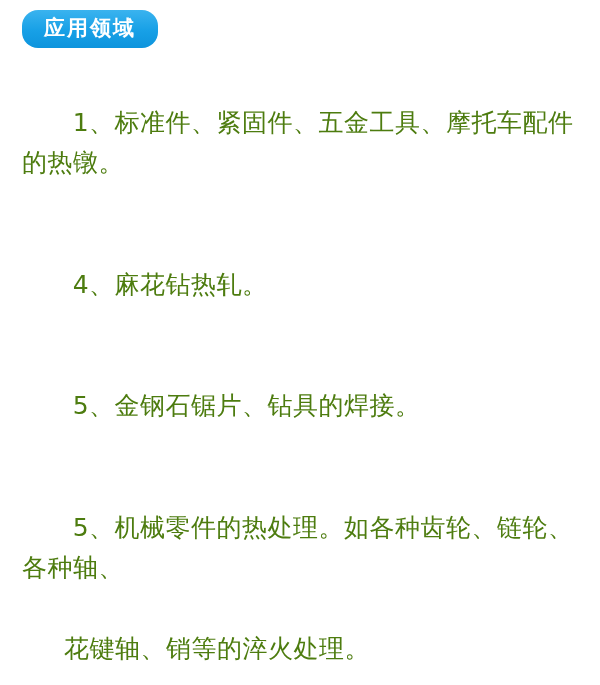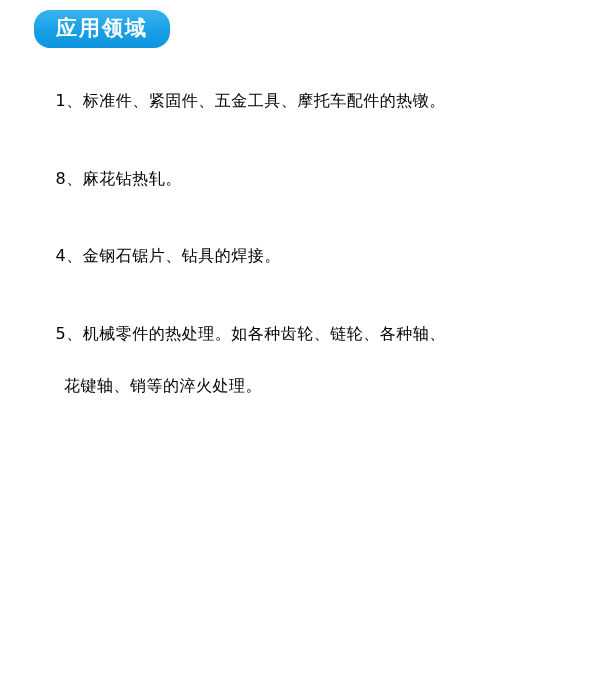--- a/index.html
+++ b/index.html
@@ -27,34 +27,34 @@
     background: linear-gradient(to bottom, #3ab3ef 0%, #17a0e6 55%, #0d94dd 100%);
     color: #ffffff;
     font-size: 21px;
     font-weight: bold;
     letter-spacing: 2px;
     padding: 7px 22px 8px 22px;
     border-radius: 16px;
     line-height: 1.1;
   }
   .pill-wrap {
-    padding-left: 34px;
+    padding-left: 22px;
   }
   .pill-wrap.first { padding-top: 10px; }
 
   
   .list {
     margin: 14px 0 0 0;
     padding: 0 18px 0 22px;
   }
   .list-item {
-    font-size: 16px;
+    font-size: 25px;
     line-height: 1.62;
     letter-spacing: 0.5px;
-    color: #000000;
+    color: #4d7c0f;
     white-space: pre-wrap;
   }
   .list-item .cont {
     display: block;
     padding-left: 42px;
   }
 </style>
 </head>
 <body>
 
@@ -62,24 +62,24 @@
 
   <div class="pill-wrap first">
     <span class="pill">应用领域</span>
   </div>
 
   <div class="list">
     <div class="list-item">
       <span>1、标准件、紧固件、五金工具、摩托车配件的热镦。</span>
     </div>
     <div class="list-item">
-      <span>8、麻花钻热轧。</span>
+      <span>4、麻花钻热轧。</span>
     </div>
     <div class="list-item">
-      <span>4、金钢石锯片、钻具的焊接。</span>
+      <span>5、金钢石锯片、钻具的焊接。</span>
     </div>
     <div class="list-item">
       <span>5、机械零件的热处理。如各种齿轮、链轮、各种轴、</span>
       <span class="cont">花键轴、销等的淬火处理。</span>
     </div>
 
   </div>
 
 </div>
 

